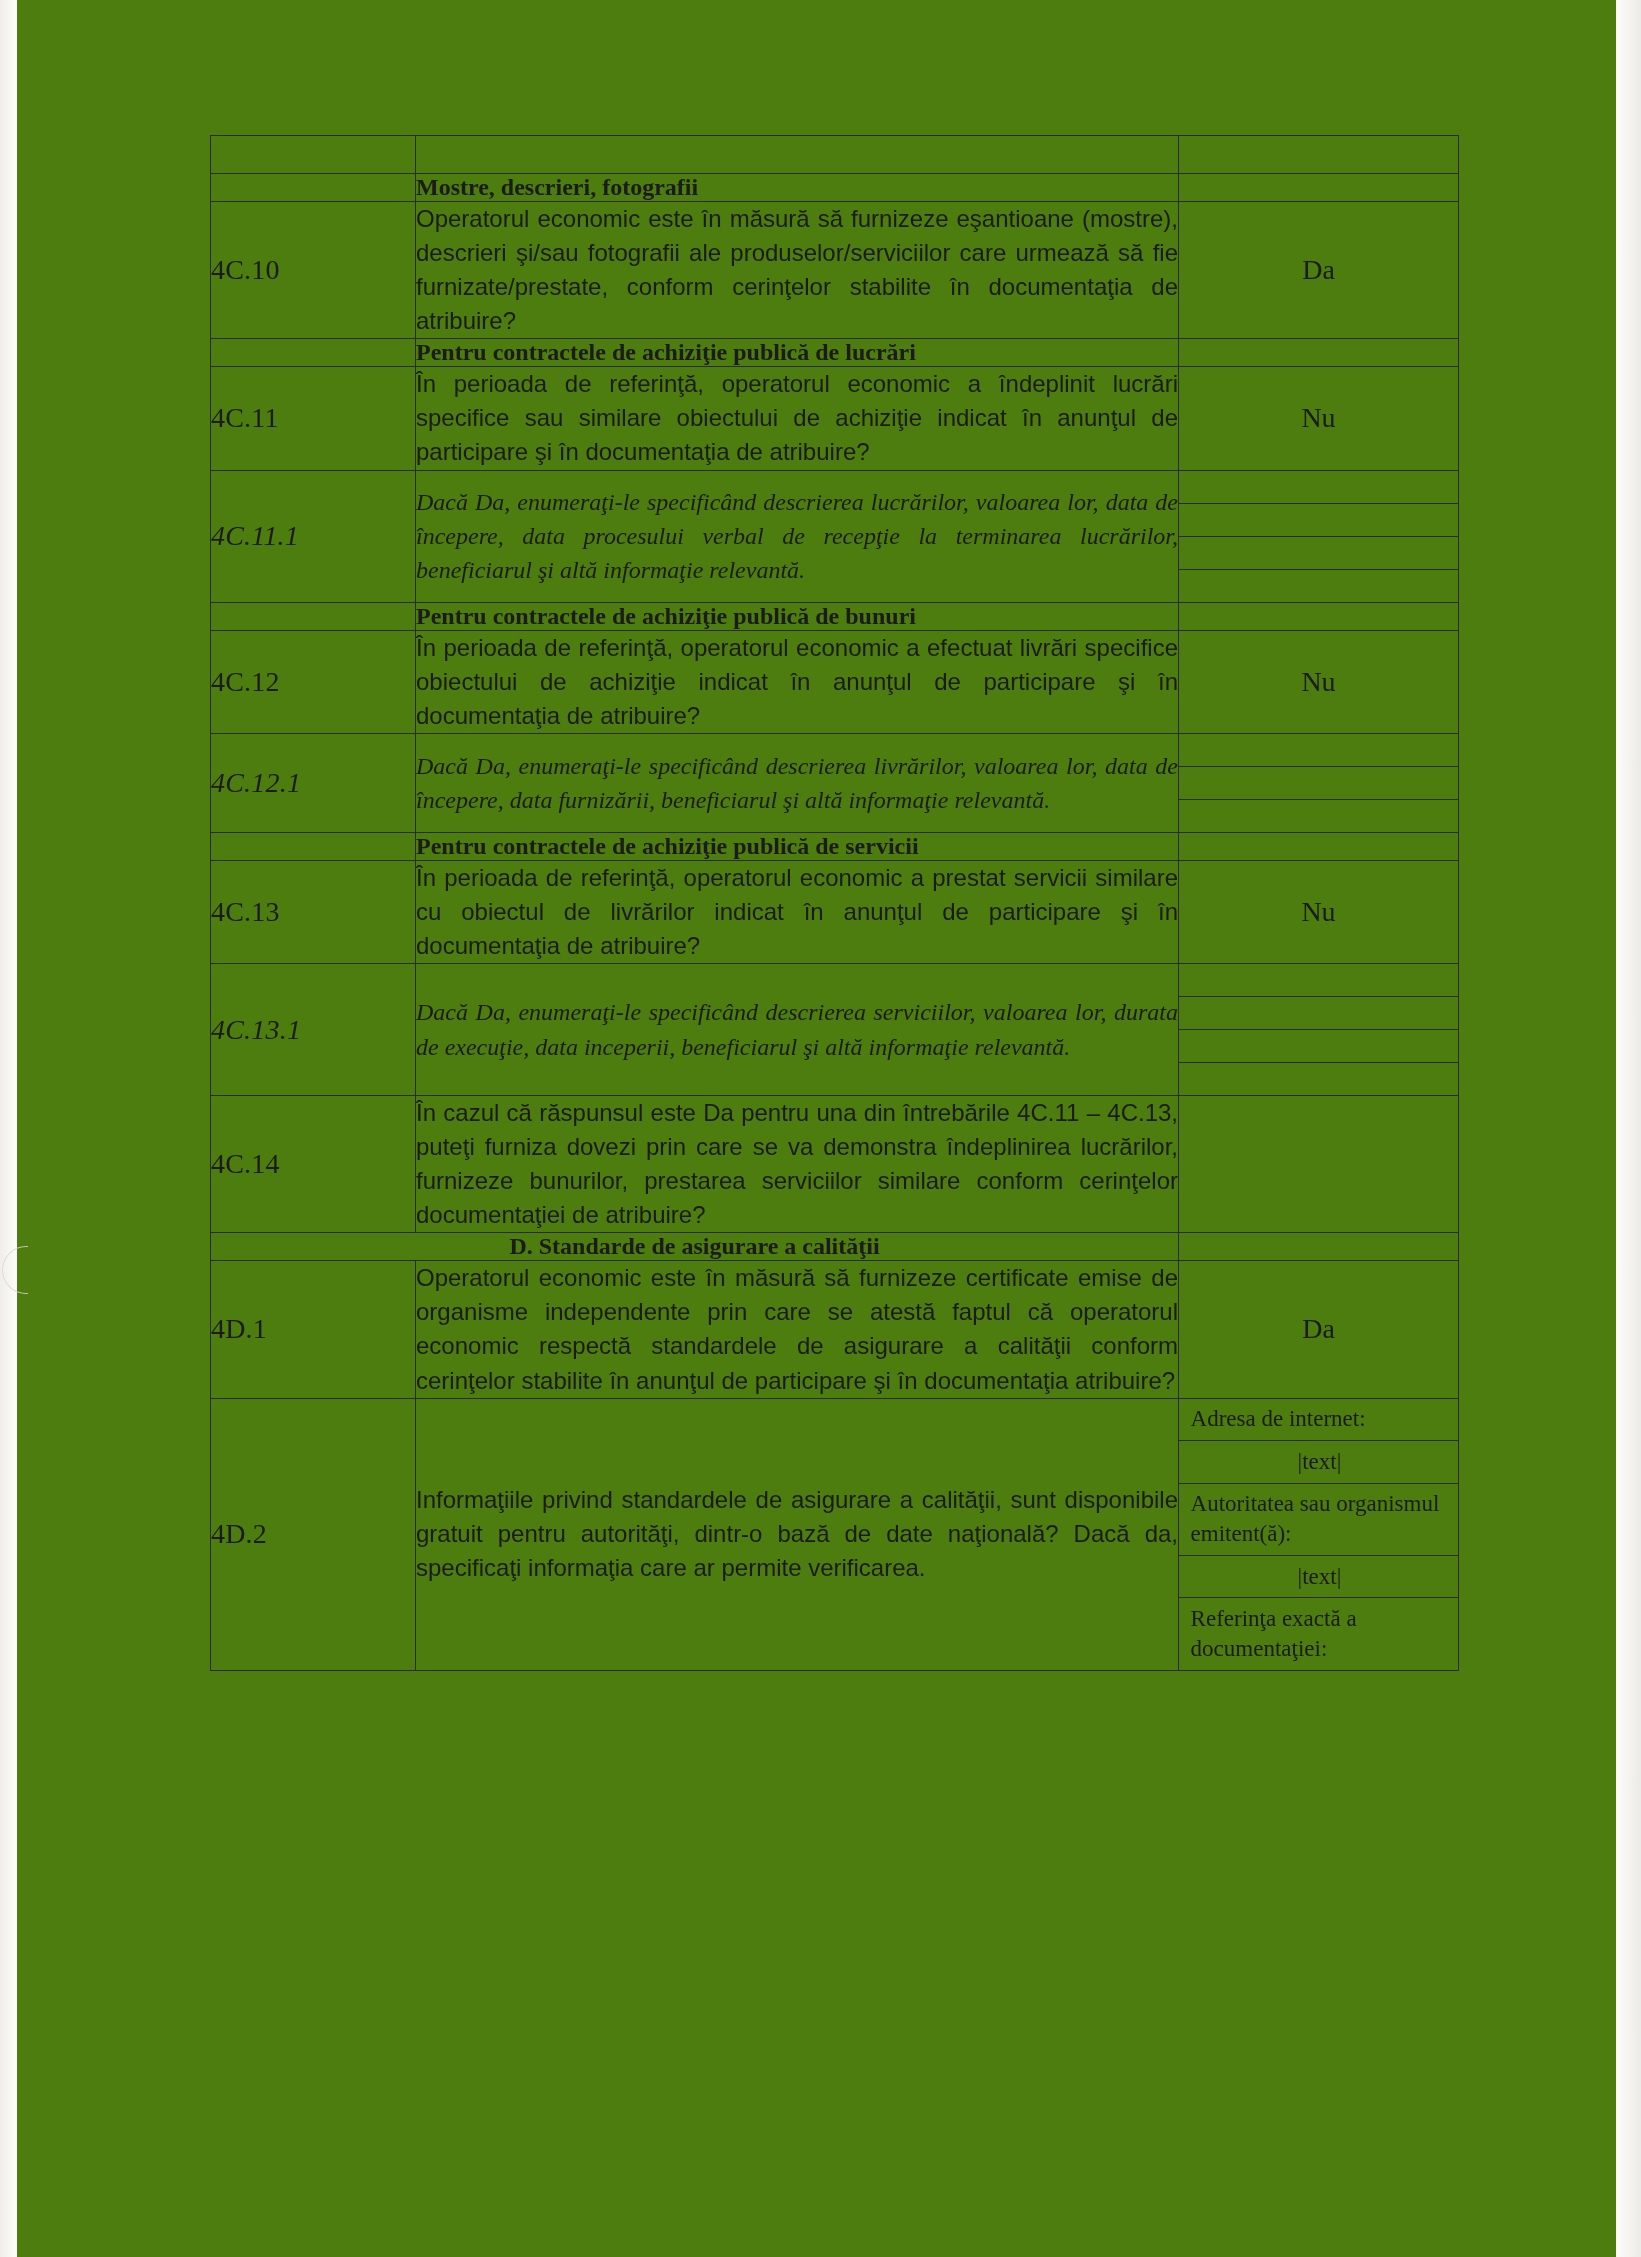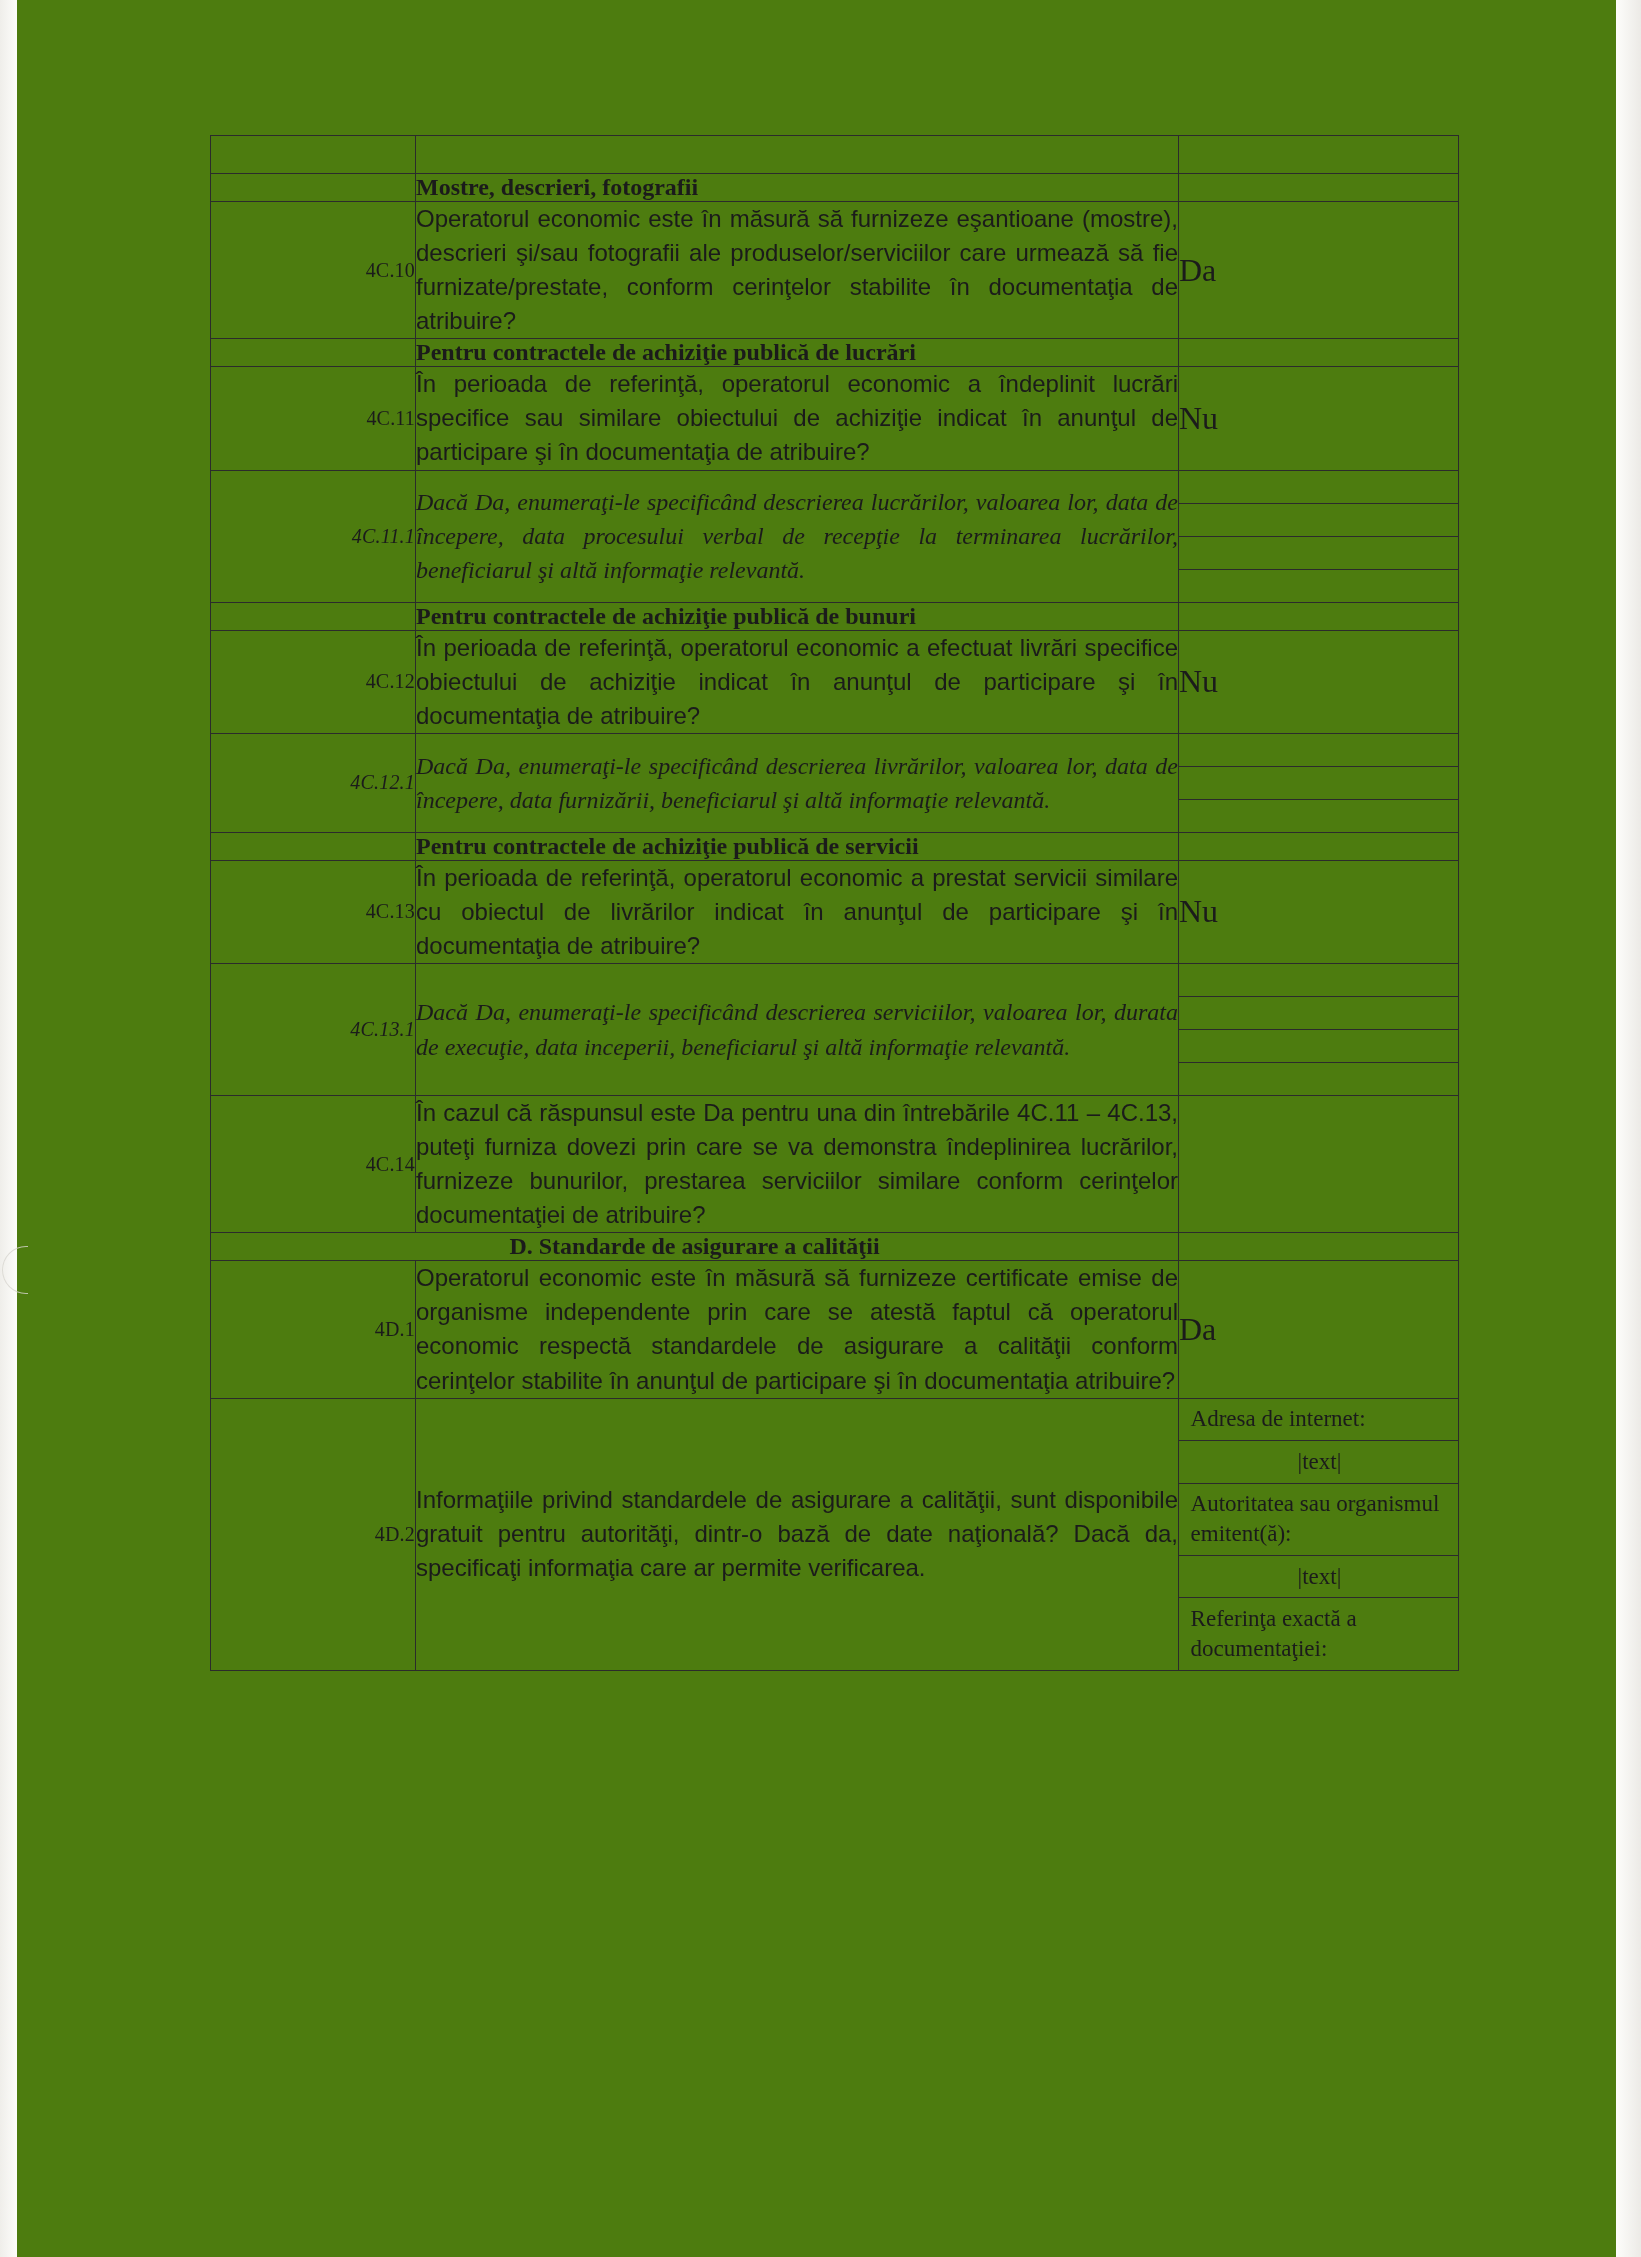--- a/index.html
+++ b/index.html
@@ -54,22 +54,22 @@
   table.doc td {
     border: 1px solid #2b2b2b;
     vertical-align: middle;
     padding: 0;
   }
   .col-code { width: 205px; }
   .col-text { width: 763px; }
   .col-ans  { width: 280px; }
 
   .code {
-    text-align: right;
-    font-size: 20px;
+    text-align: left;
+    font-size: 28px;
     padding: 5.8px 3.9px;
     letter-spacing: 0.2px;
   }
   .code.italic { font-style: italic; }
 
   .qtext {
     padding: 7.7px 13.5px 9.7px 13.5px;
     font-size: 24px;
     line-height: 1.42;
     text-align: justify;
@@ -84,21 +84,22 @@
   .section-head {
     padding: 4.8px 13.5px;
     font-size: 24px;
     font-weight: bold;
     font-family: "Liberation Serif", serif;
   }
   .section-head.center {
     text-align: center;
   }
   .ans {
-    font-size: 32px;
+    text-align: center;
+    font-size: 28px;
     font-family: "Liberation Serif", serif;
   }
   .blank-row td { height: 37px; }
 
   
   .stack {
     padding: 0;
   }
   .stack div.sub {
     border-bottom: 1px solid #2b2b2b;

